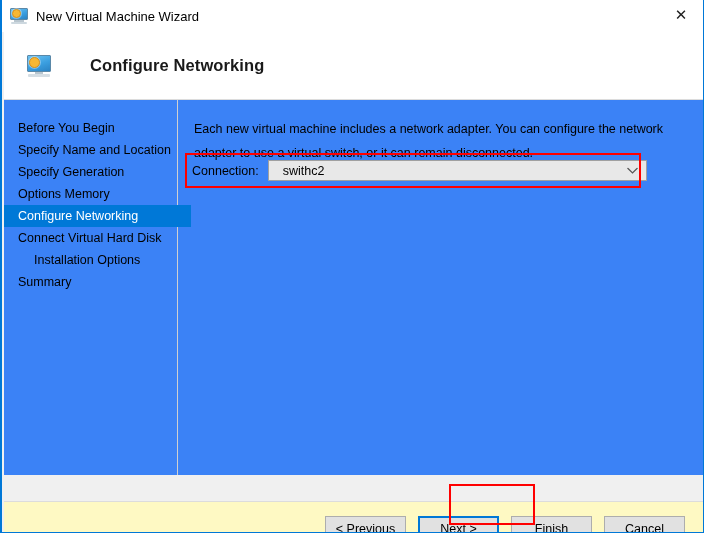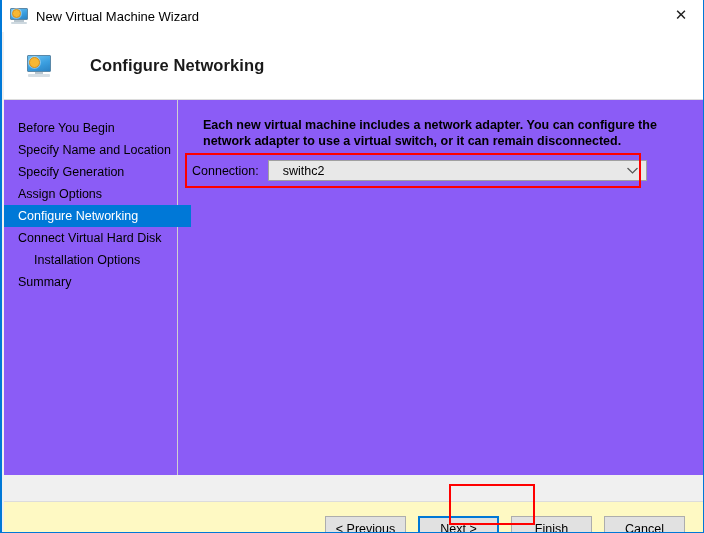--- a/index.html
+++ b/index.html
@@ -140,21 +140,21 @@
     color: #1a1a1a;
     letter-spacing: 0.1px;
   }
 
   
   .body-area {
     position: absolute;
     left: 2px; top: 100px;
     width: 700px;
     height: 375px;
-    background: #8b5cf6;
+    background: #3b82f6;
   }
 
   
   .sidebar {
     position: absolute;
     left: 0; top: 0;
     width: 174px;
     height: 375px;
     border-right: 1px solid #d0d0d0;
     box-sizing: border-box;
@@ -180,27 +180,26 @@
 
   
   .content {
     position: absolute;
     left: 175px; top: 0;
     width: 525px;
     height: 375px;
   }
   .intro-text {
     position: absolute;
-    left: 24px;
+    left: 15px;
     top: 17px;
     width: 483px;
     font-size: 12.5px;
     color: #000000;
-    line-height: 16px;
-    font-weight: bold;
+    line-height: 24px;
   }
 
   
   .redbox-connection {
     position: absolute;
     left: 6px;
     top: 53px;
     width: 456px;
     height: 35px;
     border: 2px solid #ff0000;
@@ -326,21 +325,21 @@
     </div>
     <div class="header-title">Configure Networking</div>
   </div>
 
   <div class="body-area">
 
     <div class="sidebar">
       <div class="nav-item">Before You Begin</div>
       <div class="nav-item">Specify Name and Location</div>
       <div class="nav-item">Specify Generation</div>
-      <div class="nav-item">Assign Options</div>
+      <div class="nav-item">Options Memory</div>
       <div class="nav-item selected">Configure Networking</div>
       <div class="nav-item">Connect Virtual Hard Disk</div>
       <div class="nav-item indented">Installation Options</div>
       <div class="nav-item">Summary</div>
     </div>
 
     <div class="content">
       <div class="intro-text">Each new virtual machine includes a network adapter. You can configure the network adapter to use a virtual switch, or it can remain disconnected.</div>
 
       <div class="connection-row">

